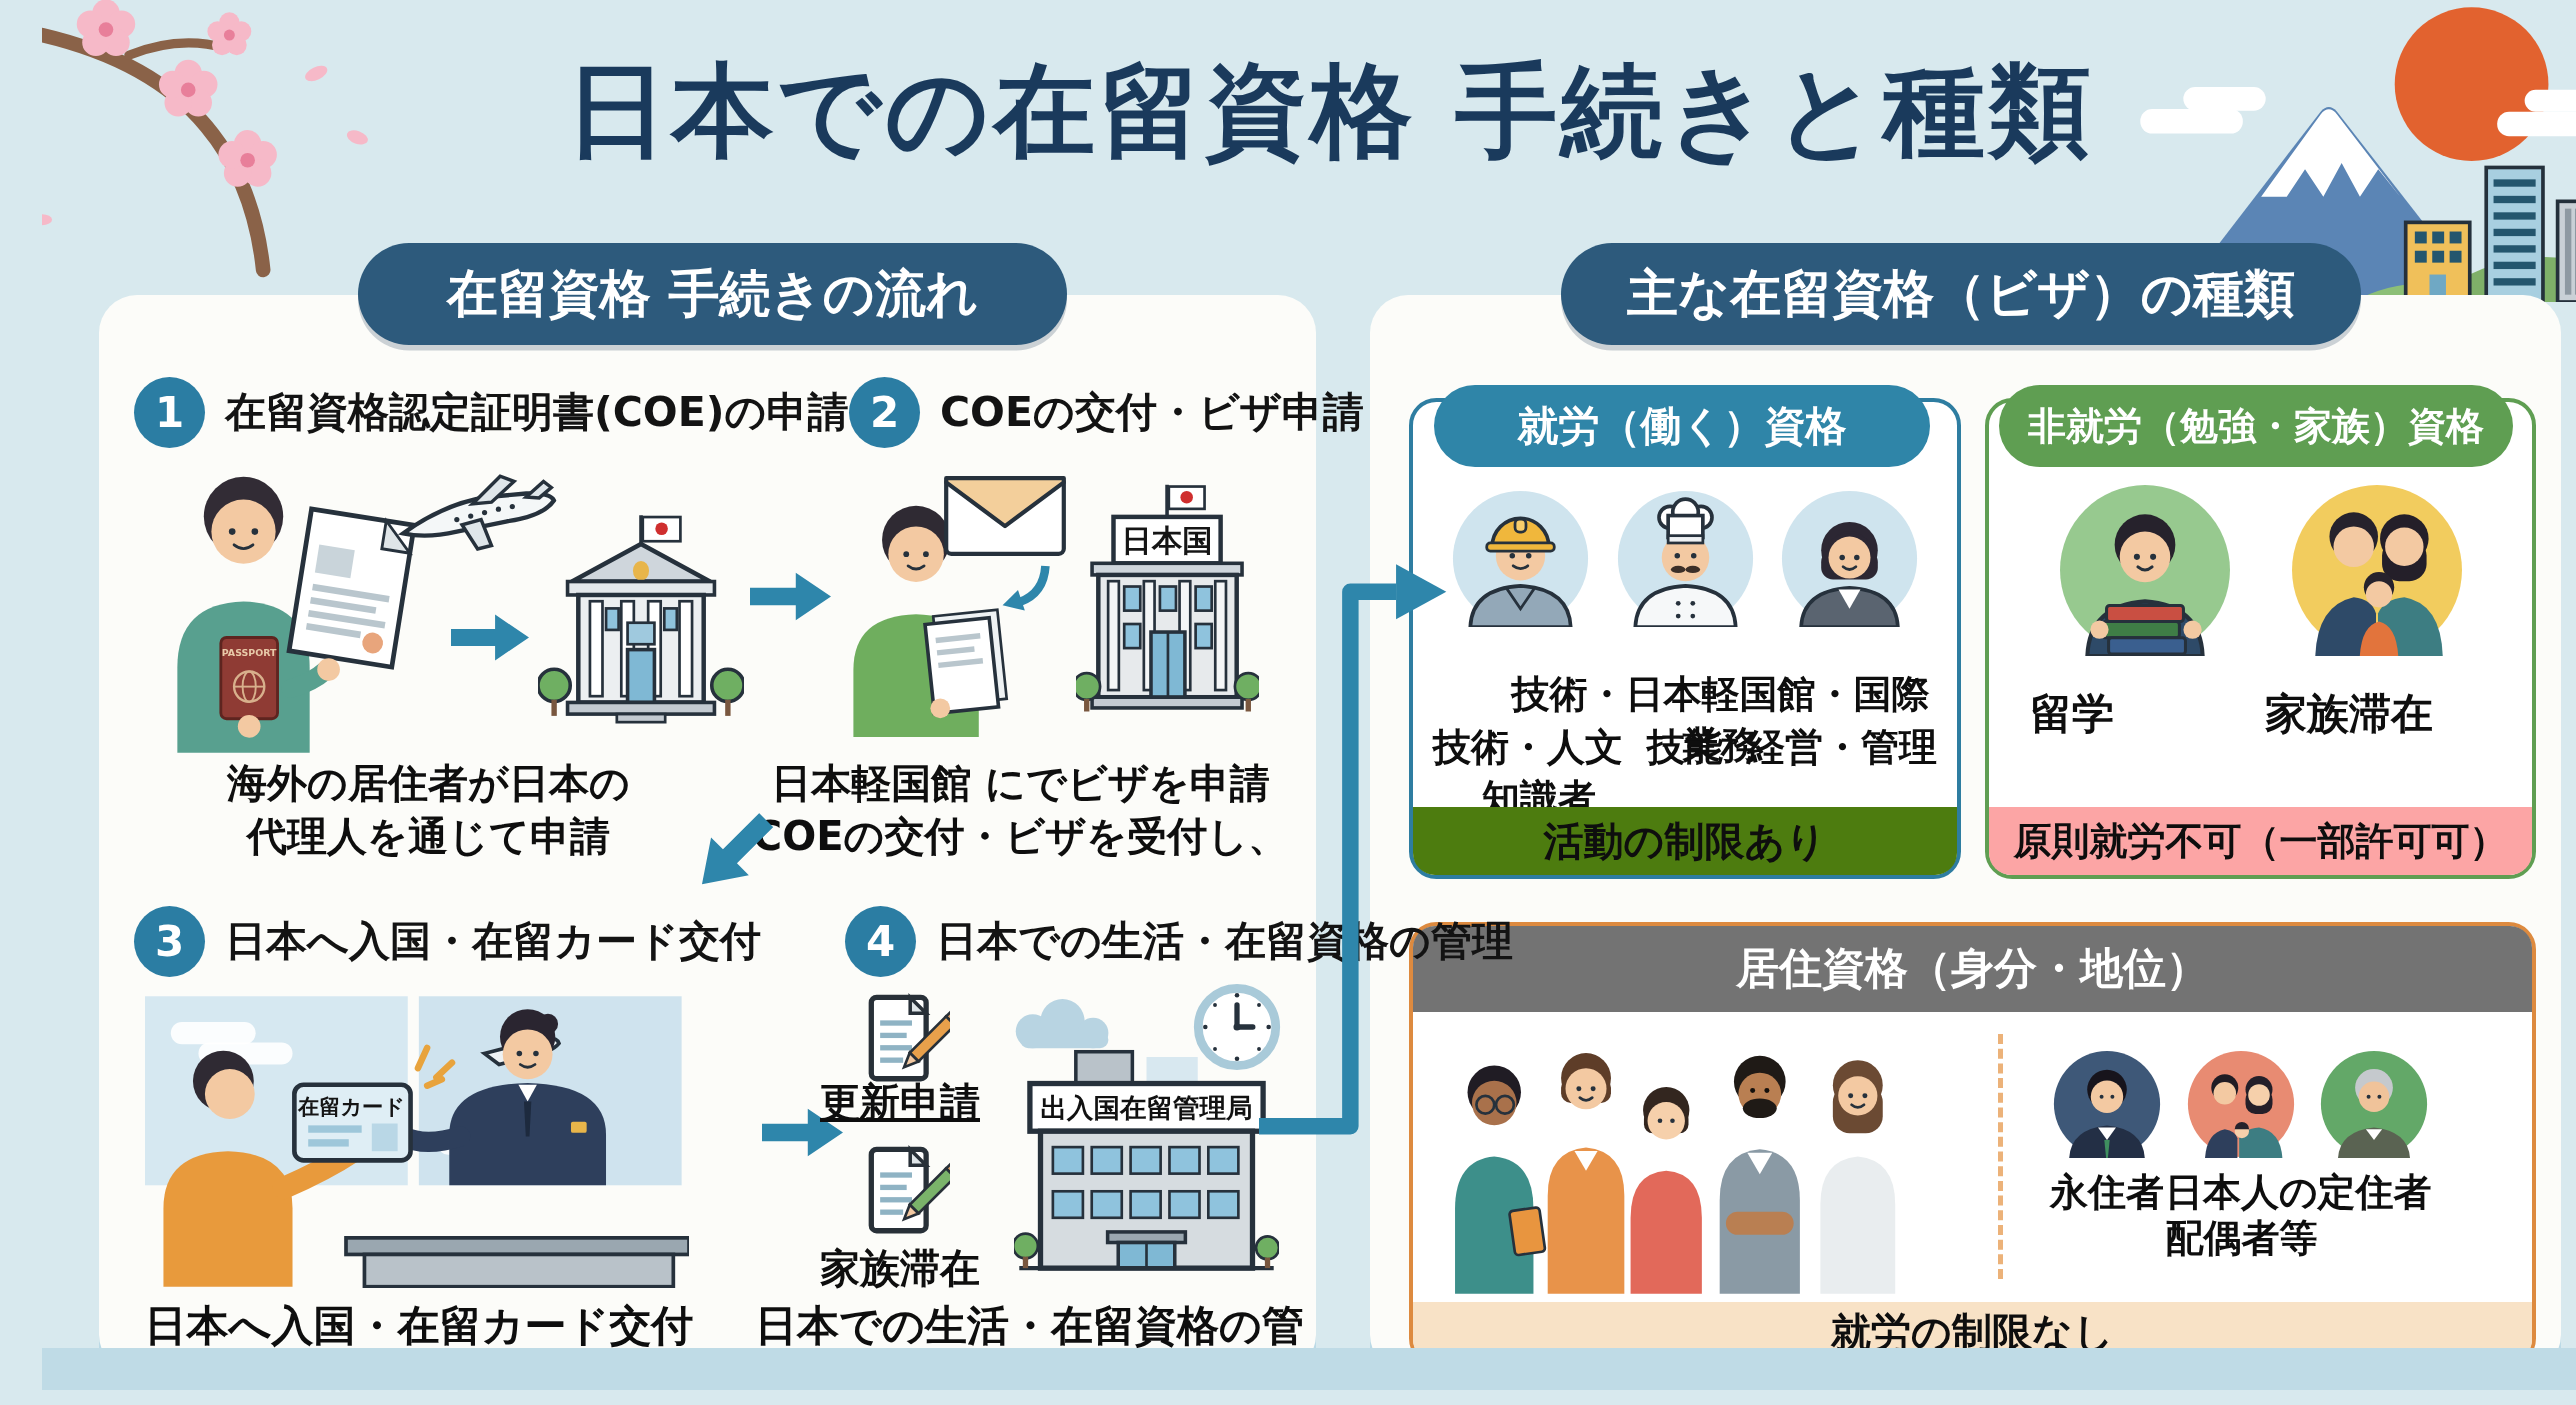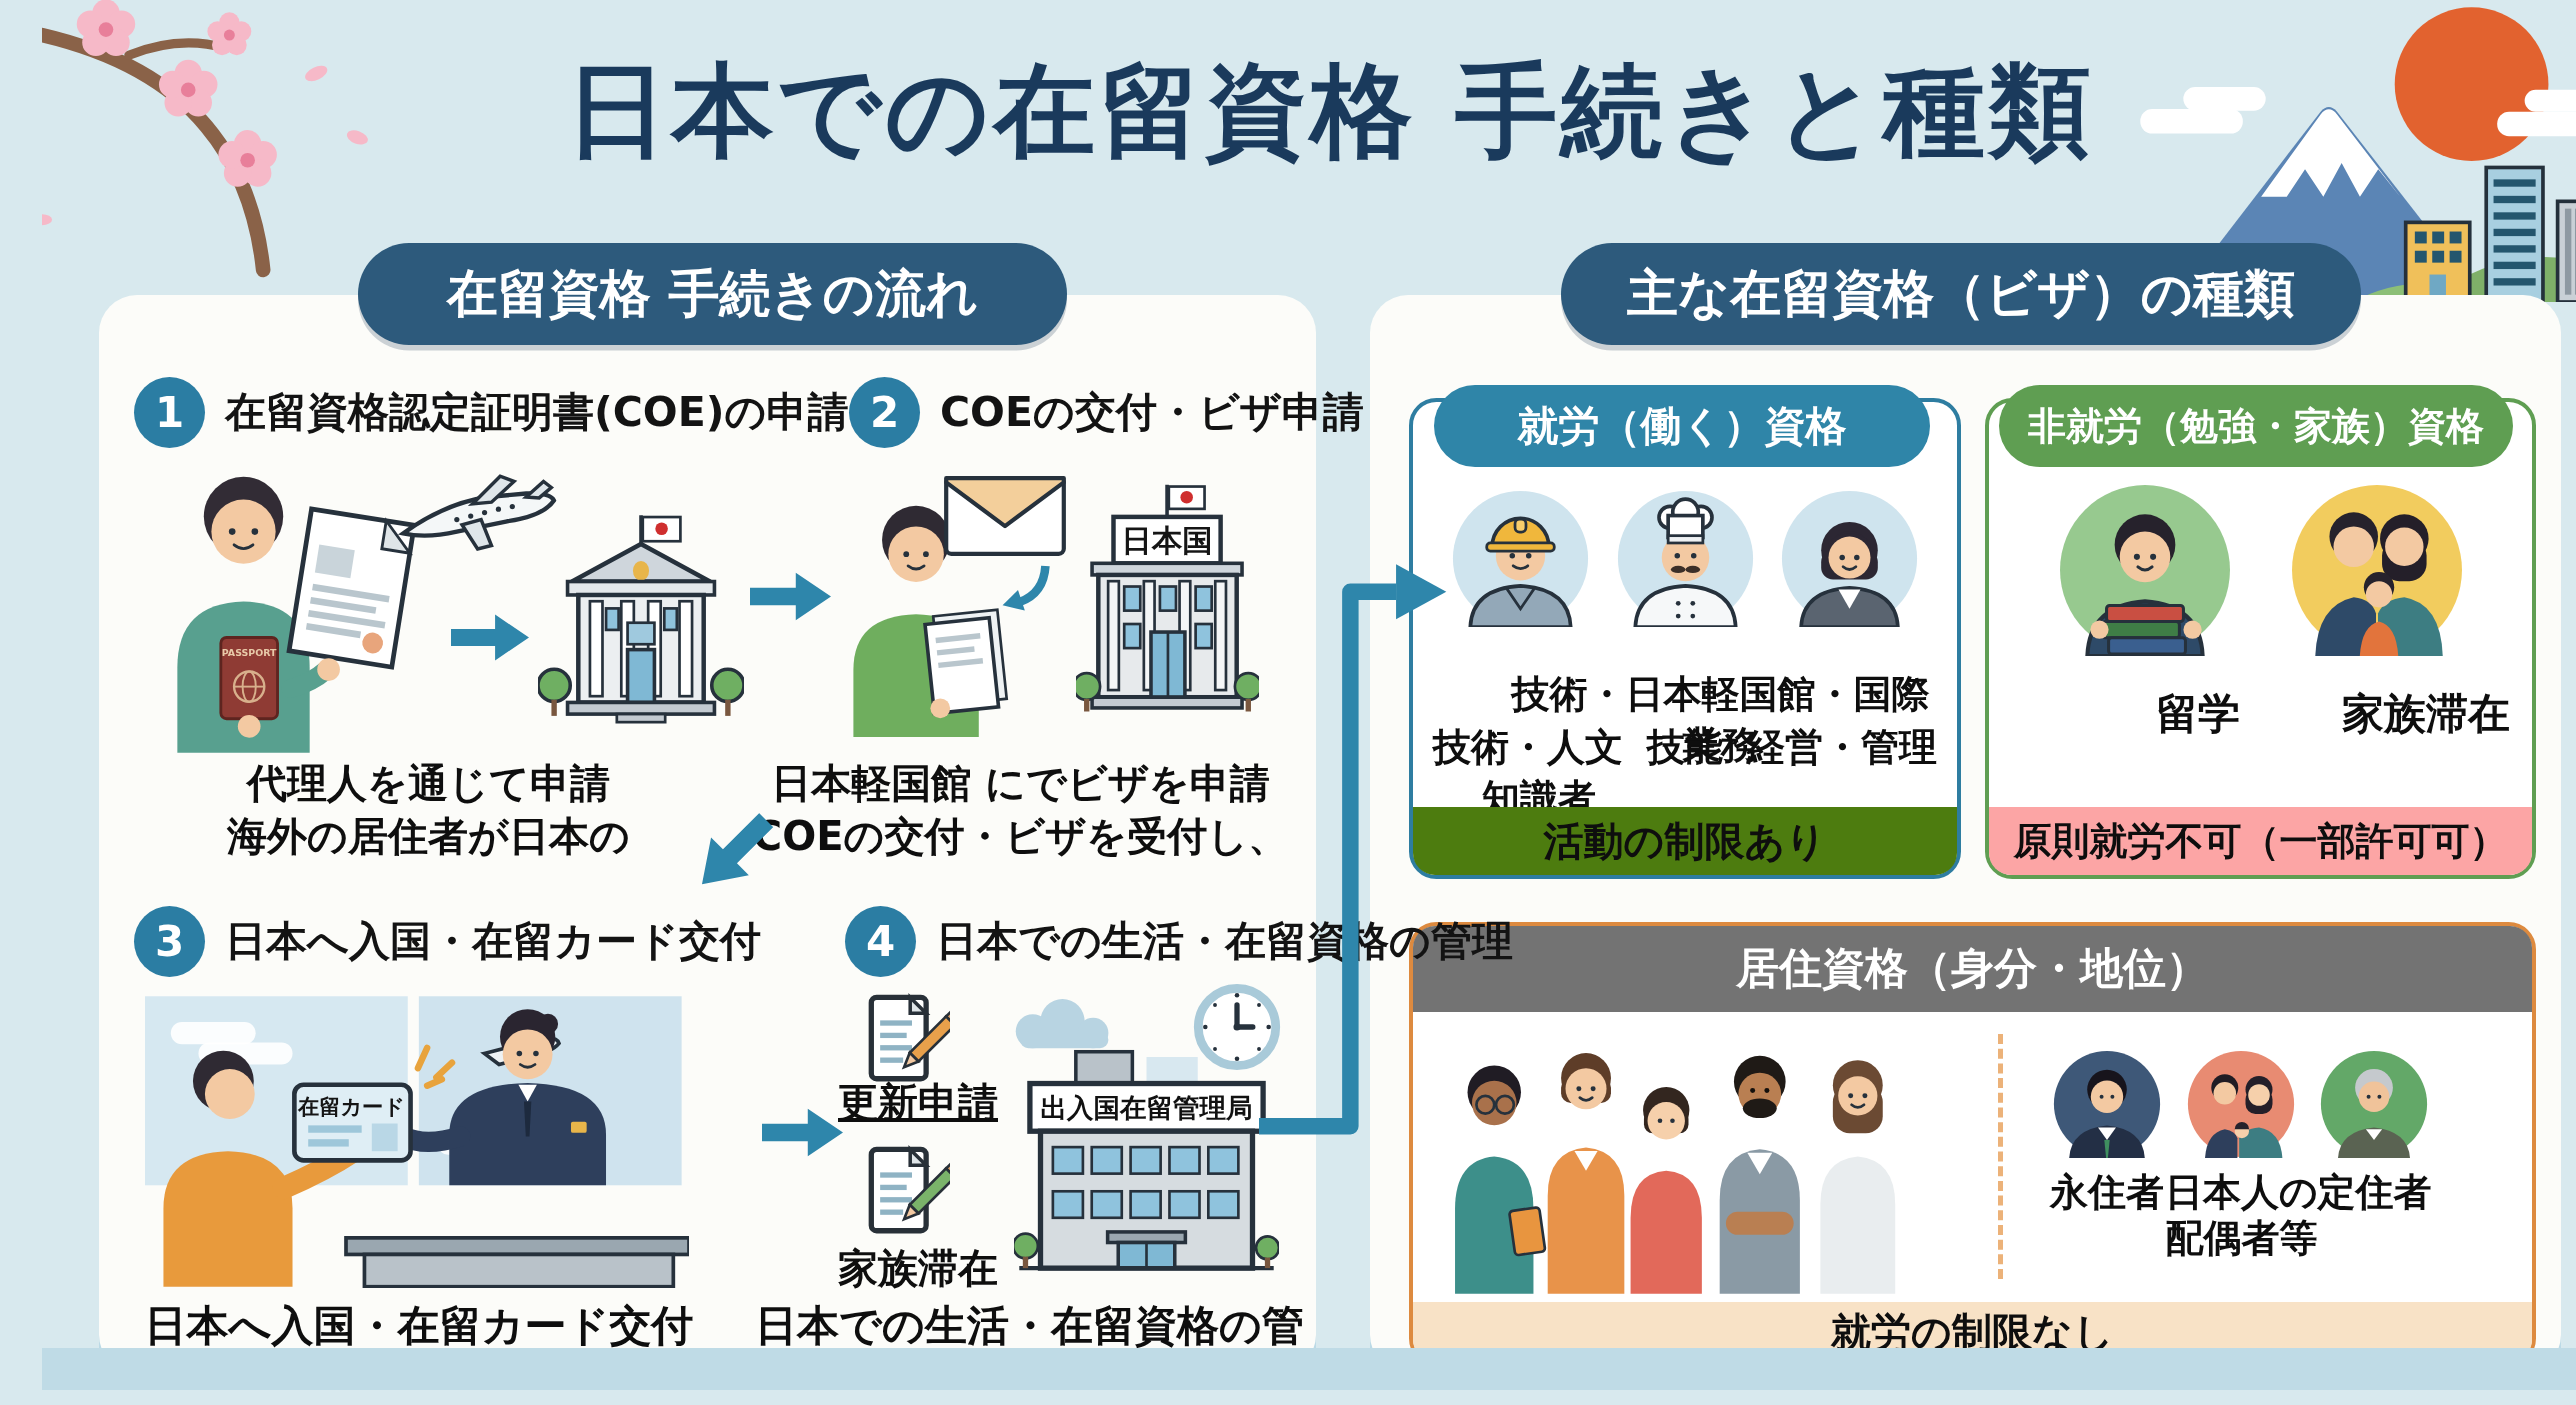--- a/index.html
+++ b/index.html
@@ -8,21 +8,21 @@
   .abs{position:absolute;}
   .bottom-strip{position:absolute;left:0;bottom:0;width:100%;height:42px;background:#bfdbe6;}
   .title{position:absolute;top:44px;left:0;width:100%;text-align:center;font-size:102px;font-weight:800;color:#1a3a5c;letter-spacing:3.7px;}
   .panel{position:absolute;background:#fcfcf9;border-radius:38px;box-shadow:0 12.8px 0 #bcdae6;}
   .pill{position:absolute;background:#2d5a7c;color:#fff;font-weight:700;border-radius:55px;display:flex;align-items:center;justify-content:center;font-size:51px;z-index:5;box-shadow:0 5.5px 0 rgba(30,60,85,.22);}
   .step-head{position:absolute;display:flex;align-items:center;gap:20px;z-index:2;}
   .step-num{width:71px;height:71px;border-radius:50%;background:#2b7da3;color:#fff;font-size:42px;font-weight:700;display:flex;align-items:center;justify-content:center;flex:0 0 auto;}
   .step-title{font-size:41px;font-weight:700;color:#131313;white-space:nowrap;}
   .caption{position:absolute;text-align:center;font-size:40px;font-weight:700;color:#0e0e0e;line-height:1.32;}
   .caption span{display:block;}
-  .mini-label{position:absolute;text-align:right;font-size:40px;font-weight:700;color:#0e0e0e;}
+  .mini-label{position:absolute;text-align:left;font-size:40px;font-weight:700;color:#0e0e0e;}
   .tbox{position:absolute;background:#fff;border-radius:27.4px;}
   .tbox-pill{position:absolute;color:#fff;font-weight:700;border-radius:44px;display:flex;align-items:center;justify-content:center;z-index:4;}
   .tbox-footer{position:absolute;left:0;right:0;bottom:0;display:flex;align-items:center;justify-content:center;font-weight:700;color:#0e0e0e;border-radius:0 0 22px 22px;}
   .avatar-row{display:flex;justify-content:center;align-items:flex-start;}
   .wk-label{position:absolute;font-size:38px;font-weight:700;color:#0e0e0e;}
   .res-label{position:absolute;text-align:center;font-size:38px;font-weight:700;color:#0e0e0e;line-height:1.22;}
   .res-label span{display:block;}
   .divider{position:absolute;border-left:5.5px dashed #ecb279;}
   .diag{transform:rotate(135deg);}
   svg text{font-family:"DejaVu Sans",sans-serif;}
@@ -242,22 +242,22 @@
       <rect x="84" y="165" width="38" height="73" fill="#7fb8d4" stroke="#26313c" stroke-width="4"></rect>
       <line x1="103" y1="165" x2="103" y2="238" stroke="#26313c" stroke-width="3"></line>
       <rect x="18" y="238" width="168" height="12" fill="#c3cad1" stroke="#26313c" stroke-width="4"></rect>
       <circle cx="12" cy="226" r="15" fill="#6faf62" stroke="#26313c" stroke-width="3"></circle>
         <rect x="9" y="240" width="6" height="14" fill="#79573f"></rect>
       <circle cx="193" cy="226" r="15" fill="#6faf62" stroke="#26313c" stroke-width="3"></circle>
         <rect x="190" y="240" width="6" height="14" fill="#79573f"></rect>
     </svg>
 
     <div class="caption" style="left:46px;top:462px;width:567px;">
+      <span>海外の居住者が日本の</span>
       <span>代理人を通じて申請</span>
-      <span>海外の居住者が日本の</span>
     </div>
     <div class="caption" style="left:640px;top:462px;width:563px;">
       <span>日本軽国館 にでビザを申請</span>
       <span>COEの交付・ビザを受付し、</span>
     </div>
 
     <div class="abs diag" style="left:590px;top:512px;width:91px;height:91px">
       <svg style="width:91px;height:62px;margin-top:14.6px" viewBox="0 0 92 62">
           <path d="M0,21 H52 V4 L92,31 L52,58 V41 H0 Z" fill="#2e86ab"></path>
         </svg>

